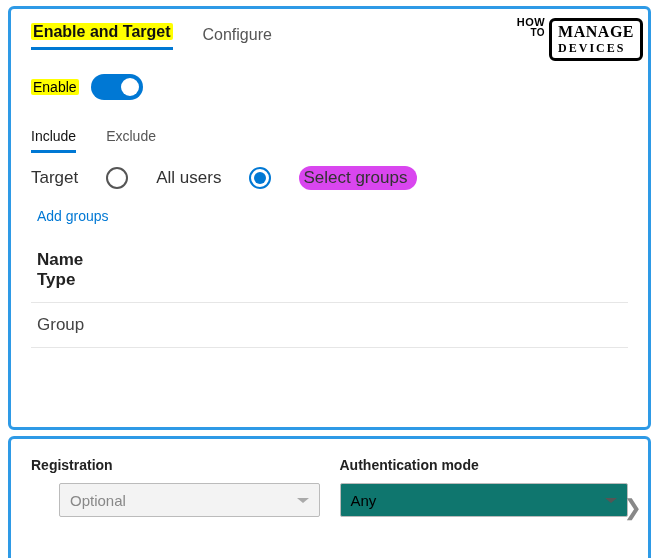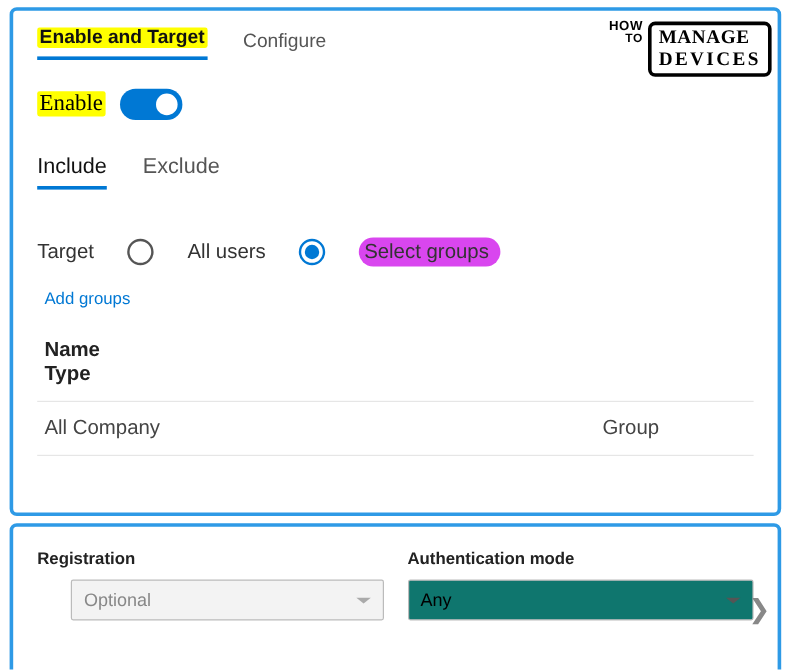--- a/index.html
+++ b/index.html
@@ -58,53 +58,53 @@
   }
   .main-tab.active {
     color: #111;
     font-weight: 600;
     border-bottom: 3px solid #0078d4;
   }
   .hl { background: #ffff00; padding: 0 2px; border-radius: 2px; }
 
   
   .enable-row { margin-top: 24px; display: flex; align-items: center; gap: 12px; }
-  .enable-label { font-size: 19px; font-family: Liberation Serif, serif; }
+  .enable-label { font-size: 14px; }
   .toggle {
     width: 52px; height: 26px;
     background: #0078d4;
     border-radius: 14px;
     position: relative;
     cursor: pointer;
   }
   .toggle::after {
     content: "";
     position: absolute;
     right: 4px; top: 4px;
     width: 18px; height: 18px;
     background: #fff;
     border-radius: 50%;
   }
 
   
   .sub-tabs { margin-top: 28px; display: flex; gap: 30px; }
   .sub-tab {
-    font-size: 18px;
+    font-size: 14px;
     color: #555;
     padding-bottom: 6px;
     cursor: pointer;
   }
   .sub-tab.active {
     color: #111;
     border-bottom: 3px solid #0078d4;
   }
 
   
   .target-row {
-    margin-top: 40px;
+    margin-top: 13px;
     display: flex;
     align-items: center;
     gap: 28px;
     font-size: 17px;
     color: #333;
   }
   .radio {
     width: 22px; height: 22px;
     border: 2px solid #555;
     border-radius: 50%;
@@ -201,21 +201,21 @@
 </head>
 <body>
 
 <div class="logo">
   <div class="logo-how">
     <span>HOW</span>
     <span class="to">TO</span>
   </div>
   <div class="logo-box">
     <div>MANAGE</div>
-    <div style="font-size:16px;letter-spacing:2px;">DEVICES</div>
+    <div style="font-size:12px;letter-spacing:2px;">DEVICES</div>
   </div>
 </div>
 
 <div class="panel panel-top">
 
   <div class="main-tabs">
     <div class="main-tab active">
       <span class="hl">Enable and Target</span>
     </div>
     <div class="main-tab">
@@ -252,21 +252,20 @@
   <div class="add-groups">
     <span>Add groups</span>
   </div>
 
   <div class="tbl">
     <div class="tbl-header">
       <div class="col-name">Name</div>
       <div class="col-type">Type</div>
     </div>
     <div class="tbl-row">
-      <div class="col-name">All Company</div>
       <div class="col-type">Group</div>
     </div>
   </div>
 </div>
 
 <div class="panel panel-bottom">
   <div class="bottom-grid">
     <div class="field">
       <div class="field-label">Registration</div>
       <div class="select-box disabled">

